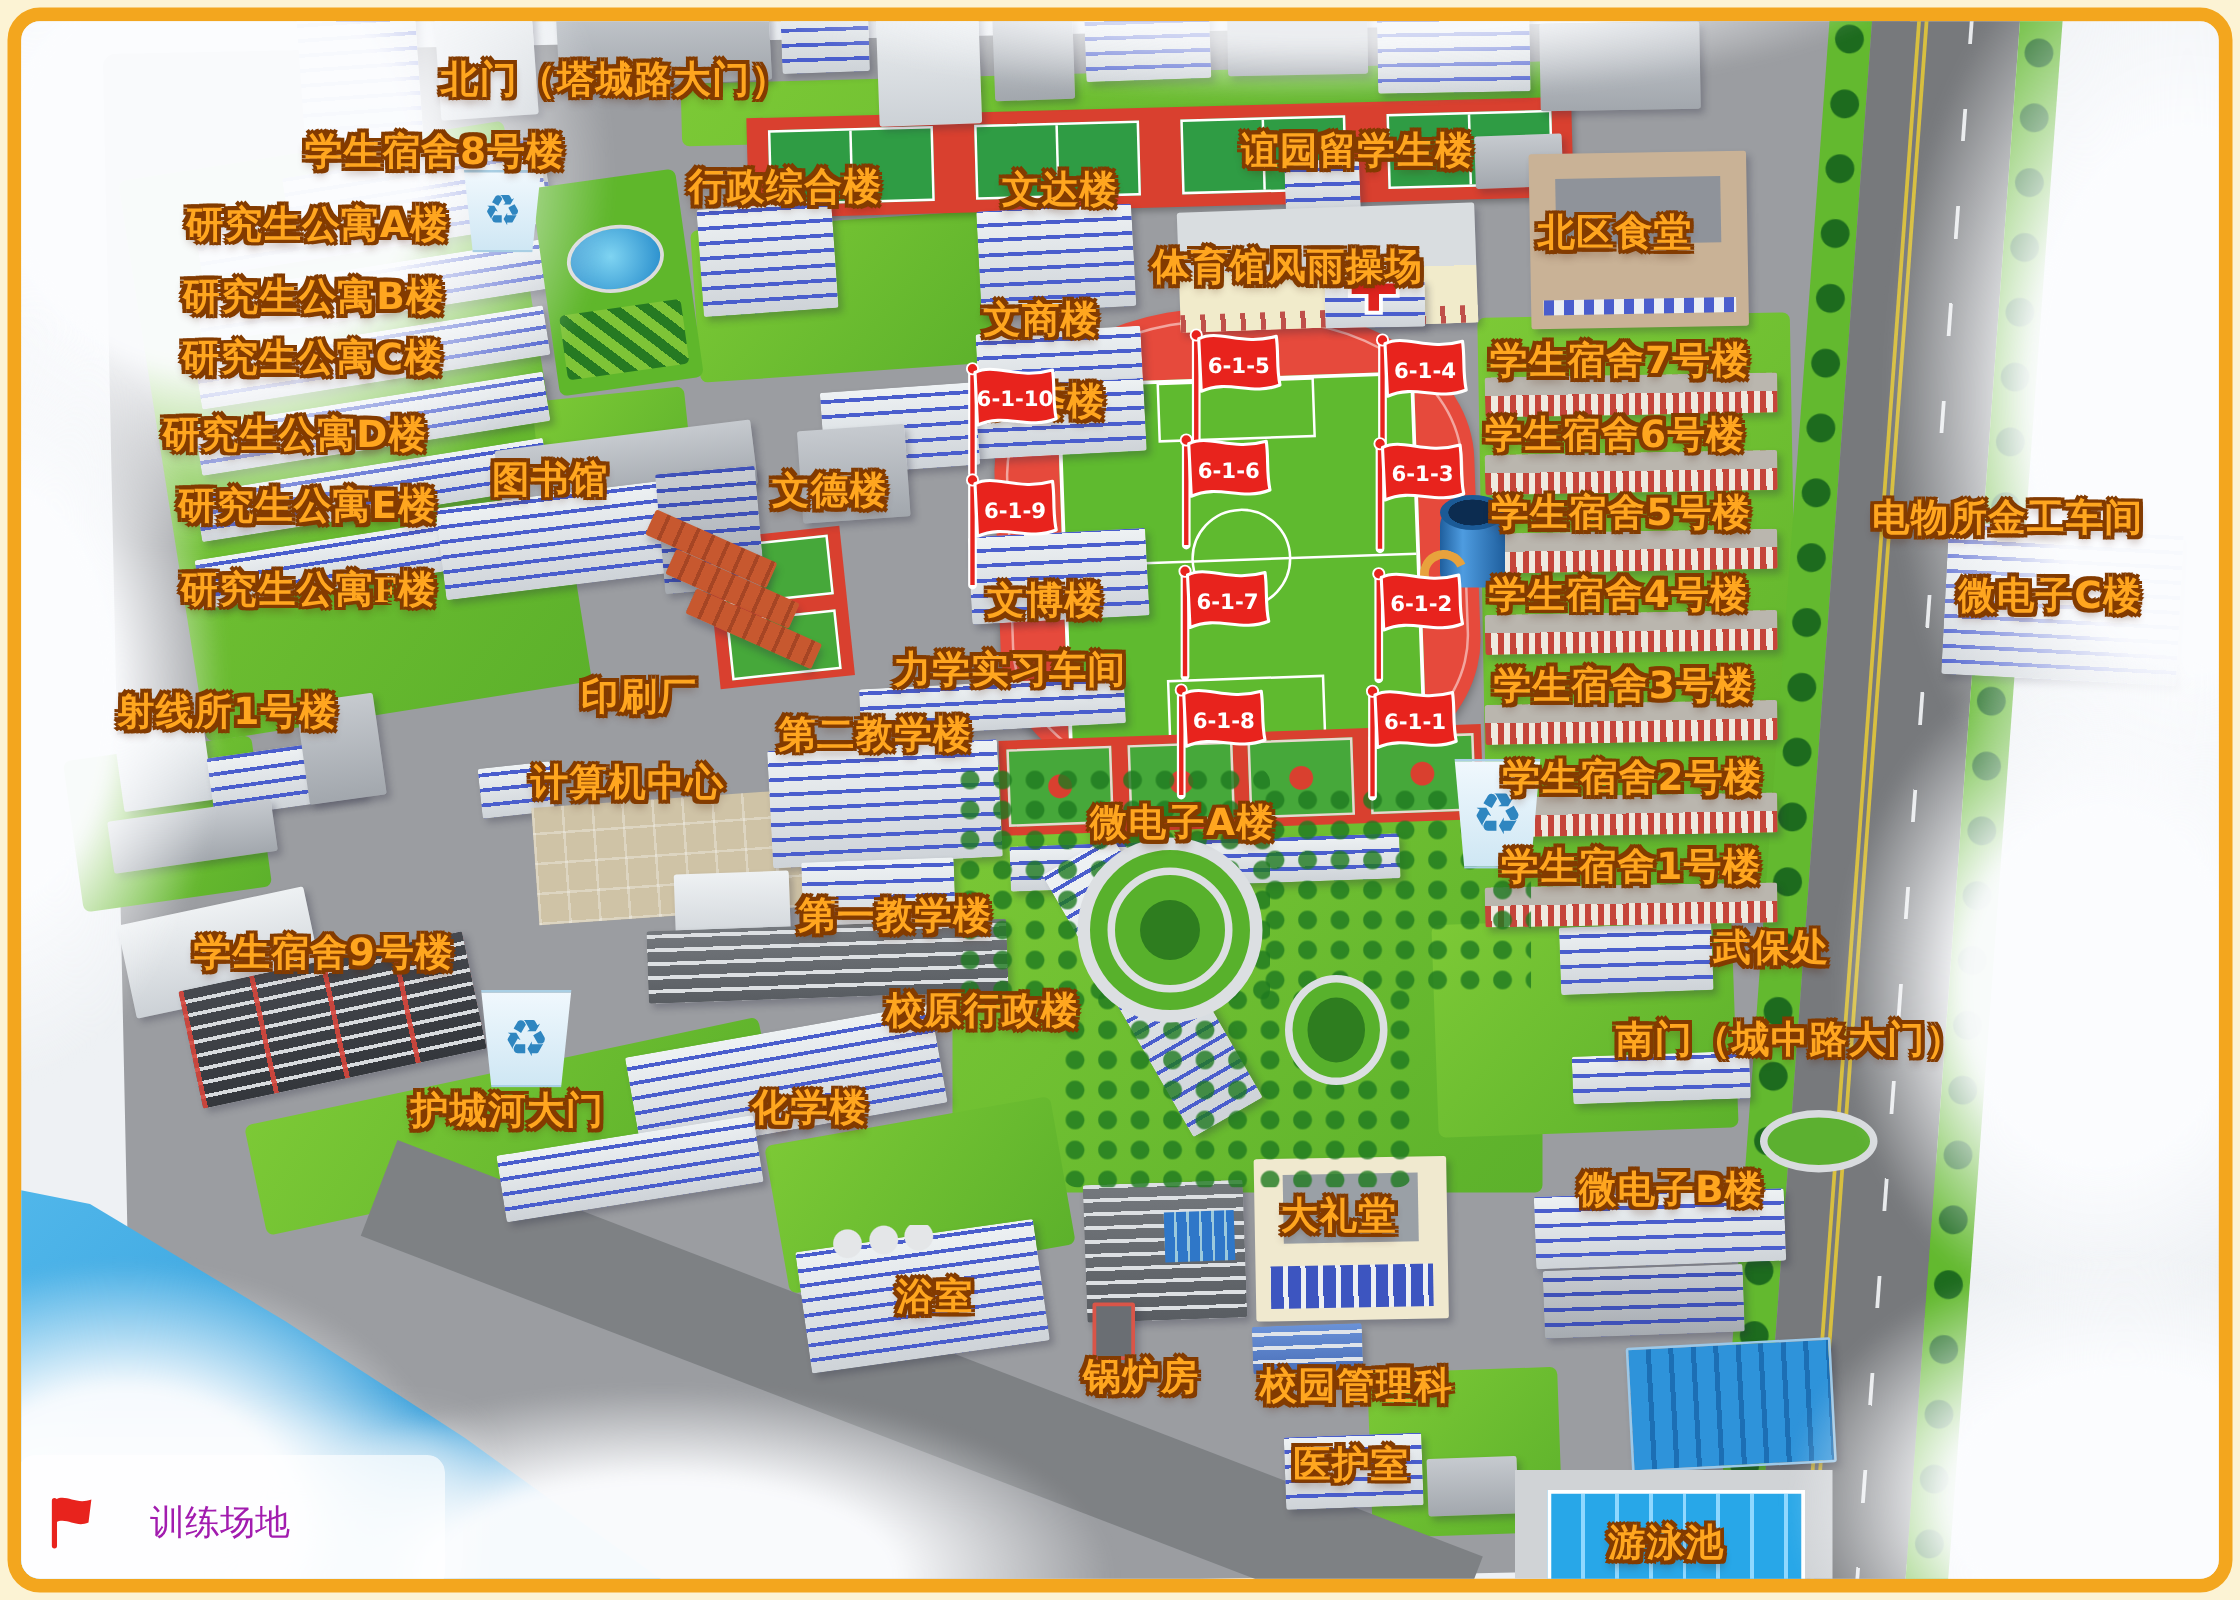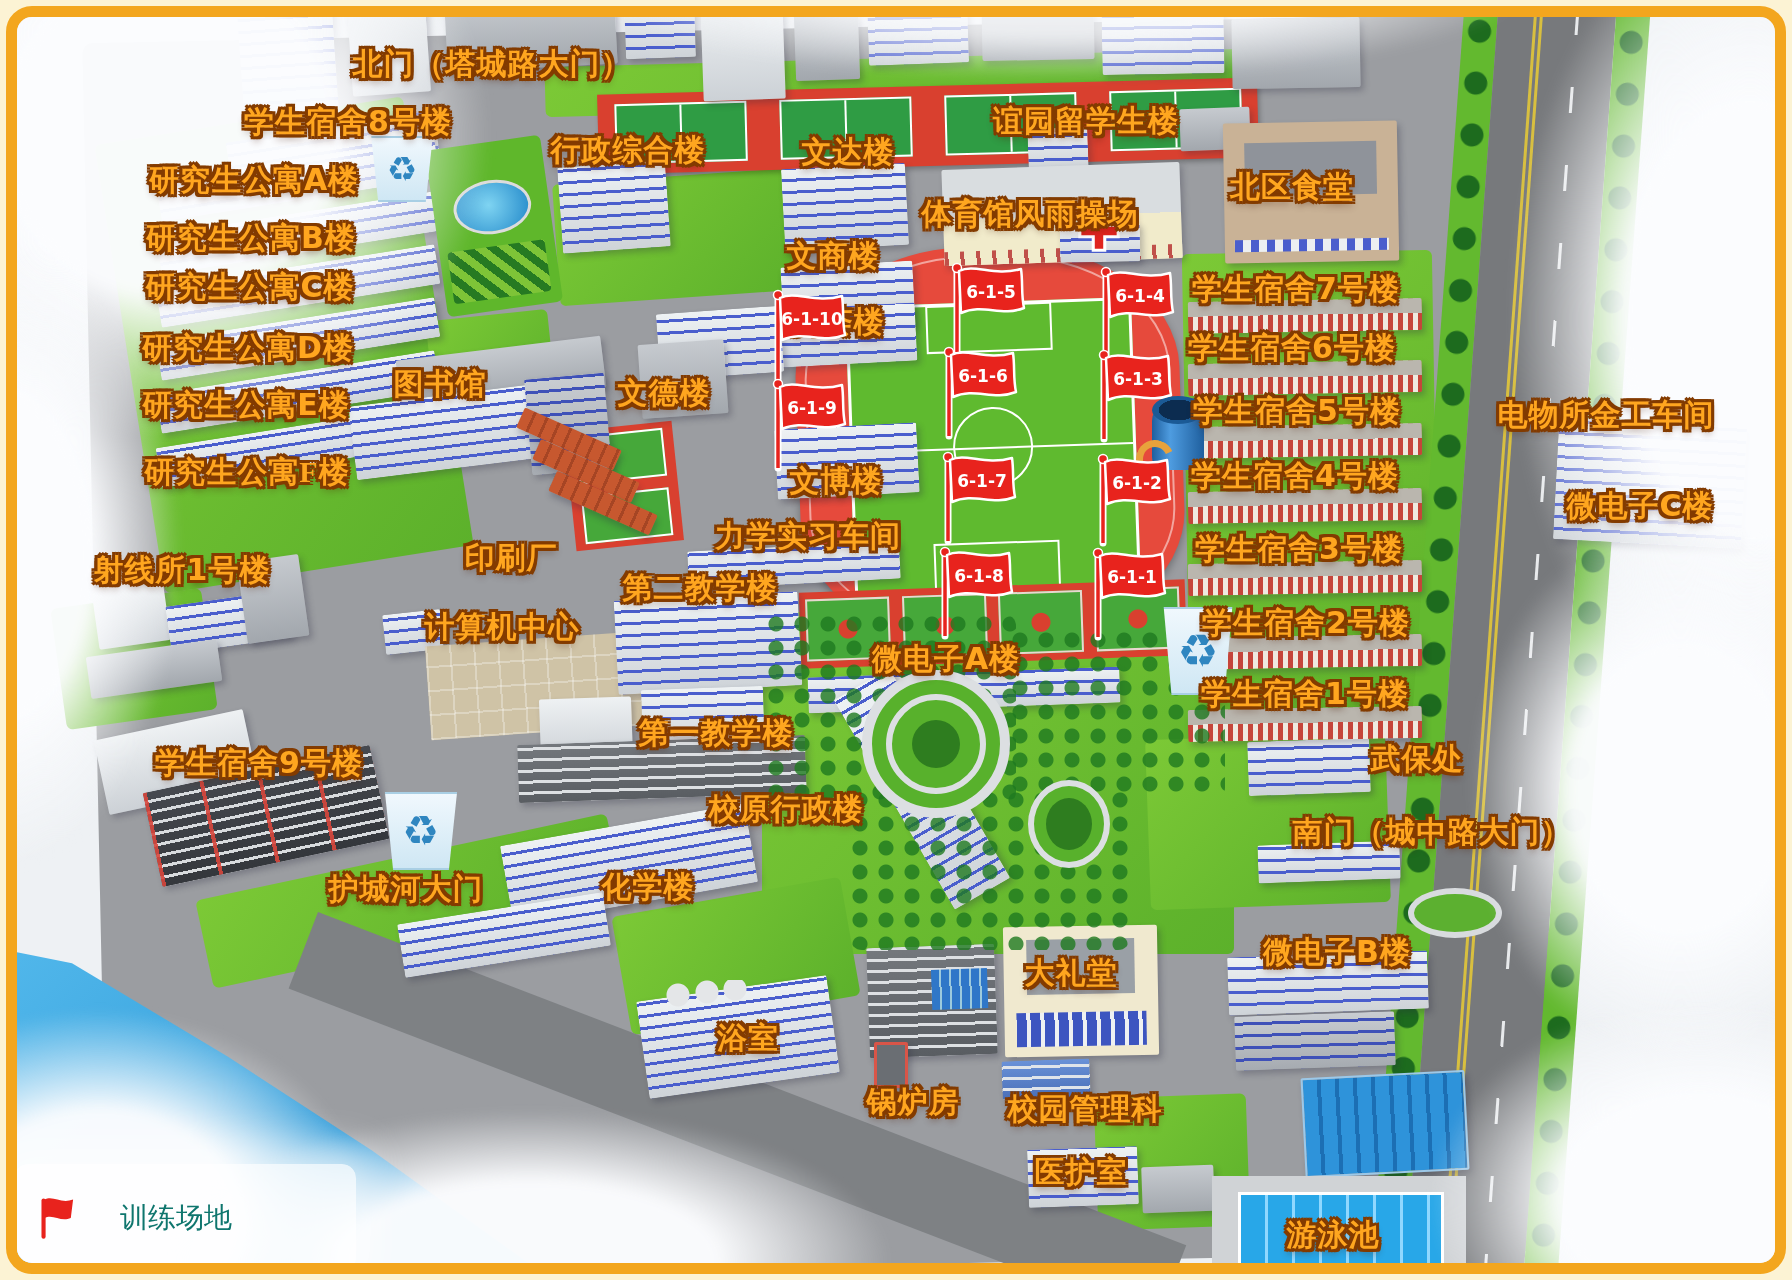--- a/index.html
+++ b/index.html
@@ -24,21 +24,21 @@
     font:bold 30px/1.05 "DejaVu Sans",sans-serif;color:#FFA61F;letter-spacing:1px;
     text-shadow:-3px -3px 0 #833B00,3px -3px 0 #833B00,-3px 3px 0 #833B00,3px 3px 0 #833B00,-3px 0 0 #833B00,3px 0 0 #833B00,0 -3px 0 #833B00,0 3px 0 #833B00,0 5px 7px rgba(70,25,0,.45)}
   .flag{position:absolute;z-index:45}
   .bin{position:absolute;z-index:35;background:linear-gradient(180deg,#f0f8fd,#cfe7f4);border:2px solid #a9cfe4;
     clip-path:polygon(6% 0,94% 0,84% 100%,16% 100%);display:flex;align-items:center;justify-content:center;color:#2f86c0;font-weight:bold}
   .cross{position:absolute;z-index:36}
   .legend{position:absolute;left:14px;top:1164px;width:342px;height:108px;background:rgba(255,255,255,.8);border-radius:14px;
     display:flex;flex-direction:column;justify-content:center;gap:8px;z-index:60;box-shadow:0 0 34px 22px rgba(255,255,255,.5)}
   .legend-row{display:flex;align-items:center;padding-left:20px}
   .legend-ic{width:58px;display:flex;justify-content:flex-start}
-  .legend-label{font:28px/1 "DejaVu Sans",sans-serif;color:#0f766e;margin-left:28px}
+  .legend-label{font:28px/1 "DejaVu Sans",sans-serif;color:#a21caf;margin-left:28px}
 </style>
 </head>
 <body>
 
 <div class="stage">
 <div class="frame">
 <div class="map">
 
   <div class="s" style="left:95px;top:28px;width:1448px;height:1238px;transform:rotate(-1.2deg);background:#9b9da1;border-radius:10px"></div>
 
@@ -262,32 +262,32 @@
           <div class="map-label" style="left: 492px; top: 64px;">北门（塔城路大门）</div>
           <div class="map-label" style="left: 348px; top: 122px;">学生宿舍8号楼</div>
           <div class="map-label" style="left: 628px; top: 150px;">行政综合楼</div>
           <div class="map-label" style="left: 848px; top: 152px;">文达楼</div>
           <div class="map-label" style="left: 1086px; top: 121px;">谊园留学生楼</div>
           <div class="map-label" style="left: 1292px; top: 187px;">北区食堂</div>
           <div class="map-label" style="left: 254px; top: 180px;">研究生公寓A楼</div>
           <div class="map-label" style="left: 251px; top: 238px;">研究生公寓B楼</div>
           <div class="map-label" style="left: 250px; top: 287px;">研究生公寓C楼</div>
           <div class="map-label" style="left: 1030px; top: 214px;">体育馆风雨操场</div>
-          <div class="map-label" style="left: 248px; top: 348px; text-align: right;">研究生公寓D楼</div>
+          <div class="map-label" style="left: 236px; top: 348px; text-align: right;">研究生公寓D楼</div>
           <div class="map-label" style="left: 833px; top: 256px;">文商楼</div>
           <div class="map-label" style="left: 1296px; top: 289px;">学生宿舍7号楼</div>
           <div class="map-label" style="left: 246px; top: 405px;">研究生公寓E楼</div>
           <div class="map-label" style="left: 440px; top: 384px;">图书馆</div>
           <div class="map-label" style="left: 664px; top: 393px;">文德楼</div>
           <div class="map-label" style="left: 838px; top: 322px;">文荟楼</div>
           <div class="map-label" style="left: 1292px; top: 348px;">学生宿舍6号楼</div>
           <div class="map-label" style="left: 247px; top: 472px; font-family: Liberation Serif, serif;">研究生公寓F楼</div>
           <div class="map-label" style="left: 1297px; top: 411px;">学生宿舍5号楼</div>
           <div class="map-label" style="left: 1606px; top: 415px;">电物所金工车间</div>
-          <div class="map-label" style="left: 1640px; top: 477px; margin-top: 29px;">微电子C楼</div>
+          <div class="map-label" style="left: 1640px; top: 477px;">微电子C楼</div>
           <div class="map-label" style="left: 836px; top: 481px;">文博楼</div>
           <div class="map-label" style="left: 1295px; top: 476px;">学生宿舍4号楼</div>
           <div class="map-label" style="left: 808px; top: 536px;">力学实习车间</div>
           <div class="map-label" style="left: 1299px; top: 549px;">学生宿舍3号楼</div>
           <div class="map-label" style="left: 182px; top: 570px;">射线所1号楼</div>
           <div class="map-label" style="left: 511px; top: 558px;">印刷厂</div>
           <div class="map-label" style="left: 700px; top: 588px;">第二教学楼</div>
           <div class="map-label" style="left: 502px; top: 627px;">计算机中心</div>
           <div class="map-label" style="left: 1306px; top: 623px;">学生宿舍2号楼</div>
           <div class="map-label" style="left: 946px; top: 659px;">微电子A楼</div>

